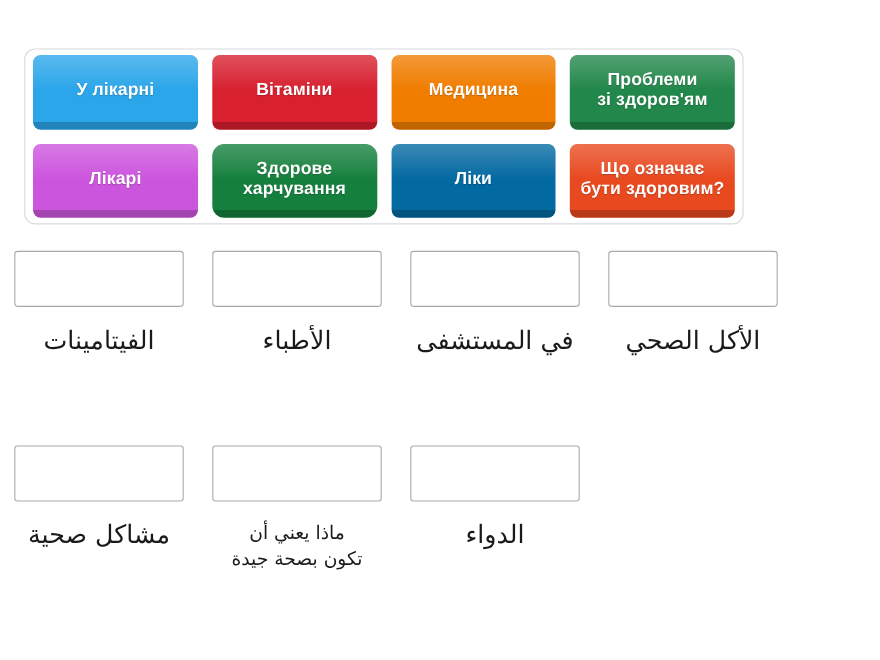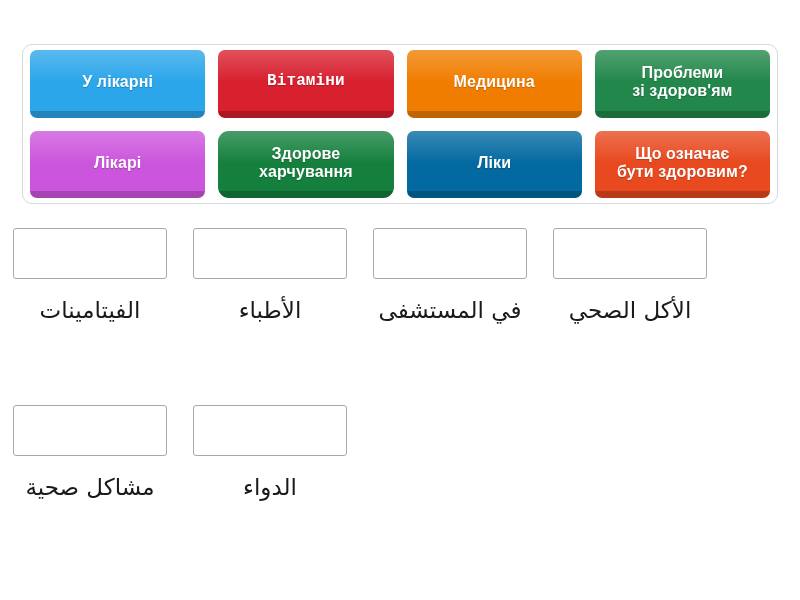--- a/index.html
+++ b/index.html
@@ -14,21 +14,21 @@
     overflow: hidden;
     font-family: "Liberation Sans", "DejaVu Sans", sans-serif;
     position: relative;
   }
 
   
   #tile-tray {
     position: absolute;
     left: 22px;
     top: 44px;
-    width: 756px;
+    width: 654px;
     height: 160px;
     box-sizing: border-box;
     background: #ffffff;
     border: 1px solid #d8dade;
     border-radius: 10px;
     padding: 5px 7px;
     display: grid;
     grid-template-columns: repeat(4, 1fr);
     grid-template-rows: repeat(2, 1fr);
     column-gap: 7px;
@@ -123,21 +123,21 @@
     height: 49px;
   }
 </style>
 </head>
 <body>
 
 <div id="tile-tray">
     <div class="tile" draggable="true" style="background: rgb(43, 166, 234);">
       <span class="tile-label">У лікарні</span>
     </div>
-    <div class="tile" draggable="true" style="background: rgb(216, 32, 47); font-family: Liberation Mono, monospace;">
+    <div class="tile" draggable="true" style="background: rgb(216, 32, 47);">
       <span class="tile-label">Вітаміни</span>
     </div>
     <div class="tile" draggable="true" style="background: rgb(240, 125, 0);">
       <span class="tile-label">Медицина</span>
     </div>
     <div class="tile" draggable="true" style="background: rgb(34, 135, 74);">
       <span class="tile-label">Проблеми<br>зі здоров'ям</span>
     </div>
     <div class="tile" draggable="true" style="background: rgb(204, 85, 221);">
       <span class="tile-label">Лікарі</span>
@@ -170,15 +170,19 @@
       <div class="dropzone"></div>
       <div class="prompt">الأكل الصحي</div>
     </div>
     <div id="row-2-spacer"></div>
     <div class="answer-cell">
       <div class="dropzone"></div>
       <div class="prompt">مشاكل صحية</div>
     </div>
     <div class="answer-cell">
       <div class="dropzone"></div>
+      <div class="prompt two-line">ماذا يعني أن<br>تكون بصحة جيدة</div>
+    </div>
+    <div class="answer-cell">
+      <div class="dropzone"></div>
       <div class="prompt">الدواء</div>
     </div>
   </div>
 
 </body></html>

